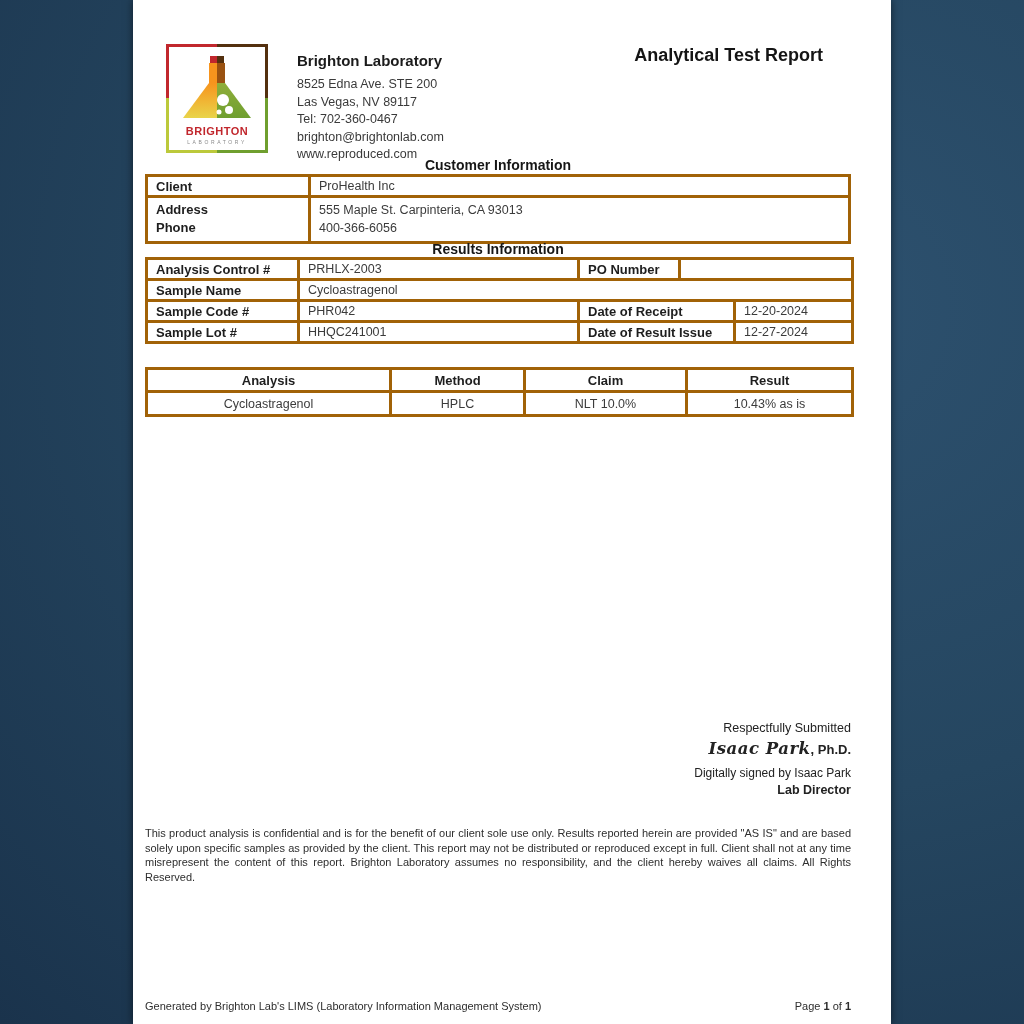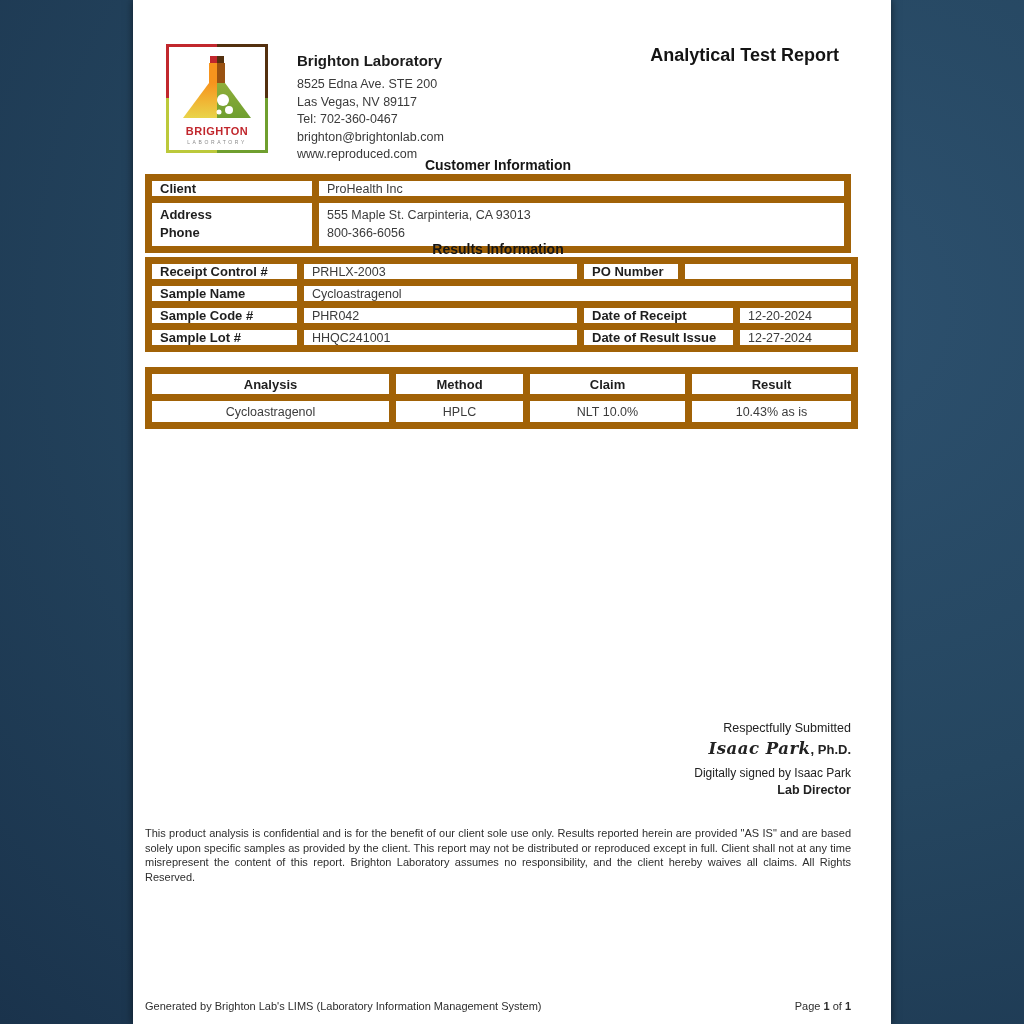--- a/index.html
+++ b/index.html
@@ -15,28 +15,28 @@
   }
   .content-abs{position:absolute;left:12px;width:706px;}
   .iso-line{top:3px;text-align:center;font-weight:bold;font-size:13px;color:#1d1d1d;}
 
   
   .header{top:44px;height:112px;}
   .logo{position:absolute;left:21px;top:0;width:102px;height:109px;}
   .lab-info{position:absolute;left:152px;top:8px;}
   .lab-name{font-weight:bold;font-size:15px;color:#1b1b1b;margin-bottom:7px;}
   .lab-line{font-size:12.5px;color:#3a3a3a;line-height:17.5px;}
-  .report-title{position:absolute;right:12px;top:1px;font-weight:bold;font-size:18px;color:#141414;}
+  .report-title{position:absolute;right:28px;top:1px;font-weight:bold;font-size:18px;color:#141414;}
 
   
   .sec-heading{text-align:center;font-weight:bold;font-size:14px;color:#161616;}
 
   
   table{border-collapse:collapse;table-layout:fixed;width:706px;}
-  td{border:7px solid #a16207;padding:0 0 0 8px;vertical-align:middle;overflow:hidden;white-space:nowrap;}
+  td{border:3px solid #a16207;padding:0 0 0 8px;vertical-align:middle;overflow:hidden;white-space:nowrap;}
   td.lbl{font-weight:bold;font-size:13px;color:#1e1e1e;}
   td.val{font-size:12.5px;color:#3b3b3b;}
   .h22{height:21px;}
   .multi div{line-height:18px;}
   .cust-tbl td.lbl{width:152px;}
   .res-tbl td{text-align:center;padding:0;}
   .res-tbl .hdr td{font-weight:bold;font-size:13px;color:#1e1e1e;height:20px;}
   .res-tbl .dat td{font-size:12.5px;color:#3b3b3b;height:21px;}
 
   
@@ -118,39 +118,39 @@
       <td class="lbl">Client</td>
       <td class="val">ProHealth Inc</td>
     </tr>
     <tr>
       <td class="lbl multi" style="padding-top:3px;padding-bottom:4px;">
         <div>Address</div>
         <div>Phone</div>
       </td>
       <td class="val multi" style="padding-top:3px;padding-bottom:4px;">
         <div>555 Maple St. Carpinteria, CA 93013</div>
-        <div>800-366-6056</div>
+        <div>400-366-6056</div>
       </td>
     </tr>
   </tbody>
     </table>
 
   <div class="content-abs sec-heading" style="top:241px">Results Information</div>
 
   <table class="content-abs" style="top:257px">
     <colgroup>
       <col style="width:152px">
         <col style="width:280px">
         <col style="width:101px">
         <col style="width:55px">
         <col style="width:118px">
     </colgroup>
     <tbody>
         <tr class="h22">
-      <td class="lbl">Receipt Control #</td>
+      <td class="lbl">Analysis Control #</td>
       <td class="val">PRHLX-2003</td>
       <td class="lbl">PO Number</td>
       <td class="val" colspan="2"></td>
     </tr>
     <tr class="h22">
       <td class="lbl">Sample Name</td>
       <td class="val" colspan="4">Cycloastragenol</td>
     </tr>
     <tr class="h22">
       <td class="lbl">Sample Code #</td>

